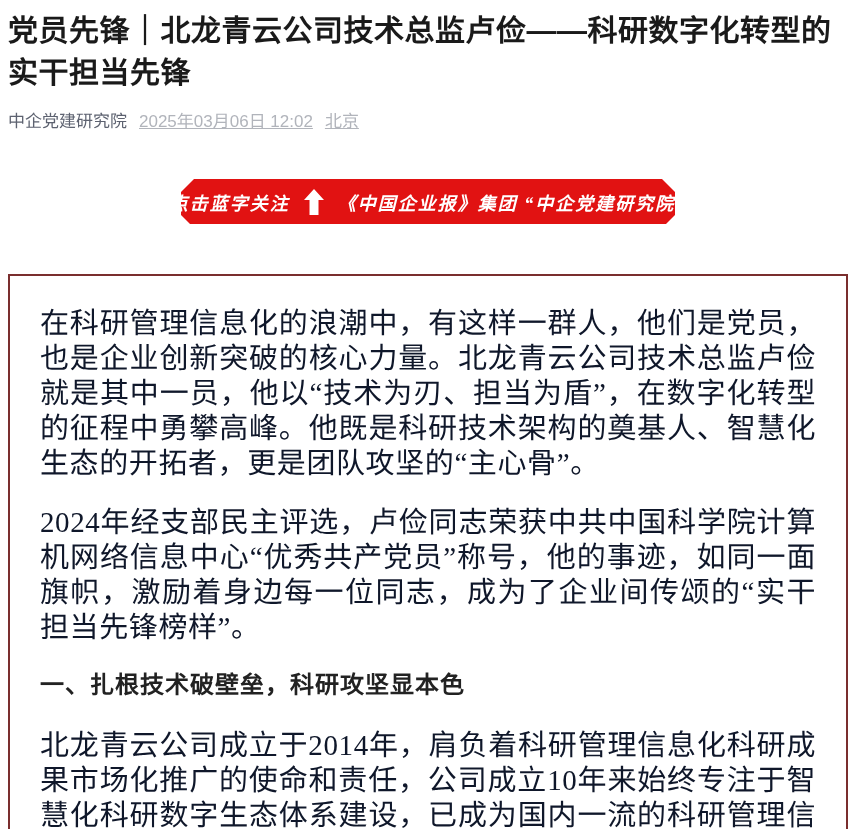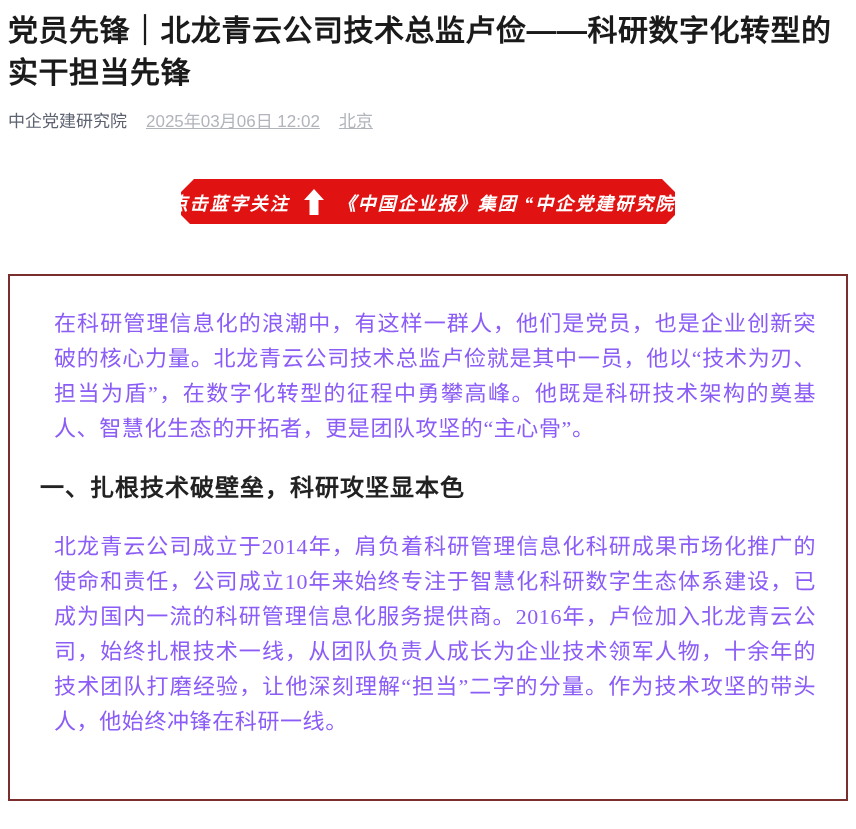--- a/index.html
+++ b/index.html
@@ -27,21 +27,21 @@
     letter-spacing: 0.5px;
     font-family: "Liberation Sans", sans-serif;
   }
   
   .byline {
     margin-top: 11px;
     font-size: 17px;
     line-height: 24px;
     display: flex;
     align-items: baseline;
-    gap: 19px;
+    gap: 12px;
     white-space: nowrap;
   }
   .byline .account {
     color: #5d6270;
     cursor: pointer;
   }
   .byline .meta {
     color: #b1b4bb;
     text-decoration: underline;
   }
@@ -78,32 +78,32 @@
     align-items: center;
   }
   
   .content-box {
     margin-top: 50px;
     border: 2px solid #7a2e2e;
     padding: 30px 30px 60px 30px;
     background: #ffffff;
   }
   .content-box p.kai {
-    margin: 0 0 24px 14px;
+    margin: 0 0 24px 0;
     font-family: "Liberation Serif", serif;
-    font-size: 22px;
+    font-size: 29px;
     line-height: 35px;
     letter-spacing: 0.6px;
-    color: #8b5cf6;
+    color: #0f172a;
     text-align: justify;
     text-justify: inter-ideograph;
   }
   .content-box h2.section {
     margin: 16px 0 24px 0;
-    font-family: Liberation Sans, sans-serif;
+    font-family: Liberation Mono, monospace;
     font-size: 24px;
     line-height: 35px;
     font-weight: 700;
     letter-spacing: 1px;
     color: #222222;
   }
   .content-box p.kai:last-child { margin-bottom: 0; }
 </style>
 </head>
 <body>
@@ -125,17 +125,18 @@
         <svg width="20" height="26" viewBox="0 0 20 26" aria-hidden="true">
           <path d="M10 0 L20 11 H14.5 V26 H5.5 V11 H0 Z" fill="#ffffff"></path>
         </svg>
       </span>
       <span class="btxt" style="color: rgb(255, 255, 255);">《中国企业报》集团 “中企党建研究院”</span>
     </div>
   </div>
 
   <div class="content-box" style="border-color: rgb(122, 46, 46);">
     <p class="kai">在科研管理信息化的浪潮中，有这样一群人，他们是党员，也是企业创新突破的核心力量。北龙青云公司技术总监卢俭就是其中一员，他以“技术为刃、担当为盾”，在数字化转型的征程中勇攀高峰。他既是科研技术架构的奠基人、智慧化生态的开拓者，更是团队攻坚的“主心骨”。</p>
+    <p class="kai">2024年经支部民主评选，卢俭同志荣获中共中国科学院计算机网络信息中心“优秀共产党员”称号，他的事迹，如同一面旗帜，激励着身边每一位同志，成为了企业间传颂的“实干担当先锋榜样”。</p>
     <h2 class="section">一、扎根技术破壁垒，科研攻坚显本色</h2>
     <p class="kai">北龙青云公司成立于2014年，肩负着科研管理信息化科研成果市场化推广的使命和责任，公司成立10年来始终专注于智慧化科研数字生态体系建设，已成为国内一流的科研管理信息化服务提供商。2016年，卢俭加入北龙青云公司，始终扎根技术一线，从团队负责人成长为企业技术领军人物，十余年的技术团队打磨经验，让他深刻理解“担当”二字的分量。作为技术攻坚的带头人，他始终冲锋在科研一线。</p>
   </div>
 
 </div>
 
 </body></html>

